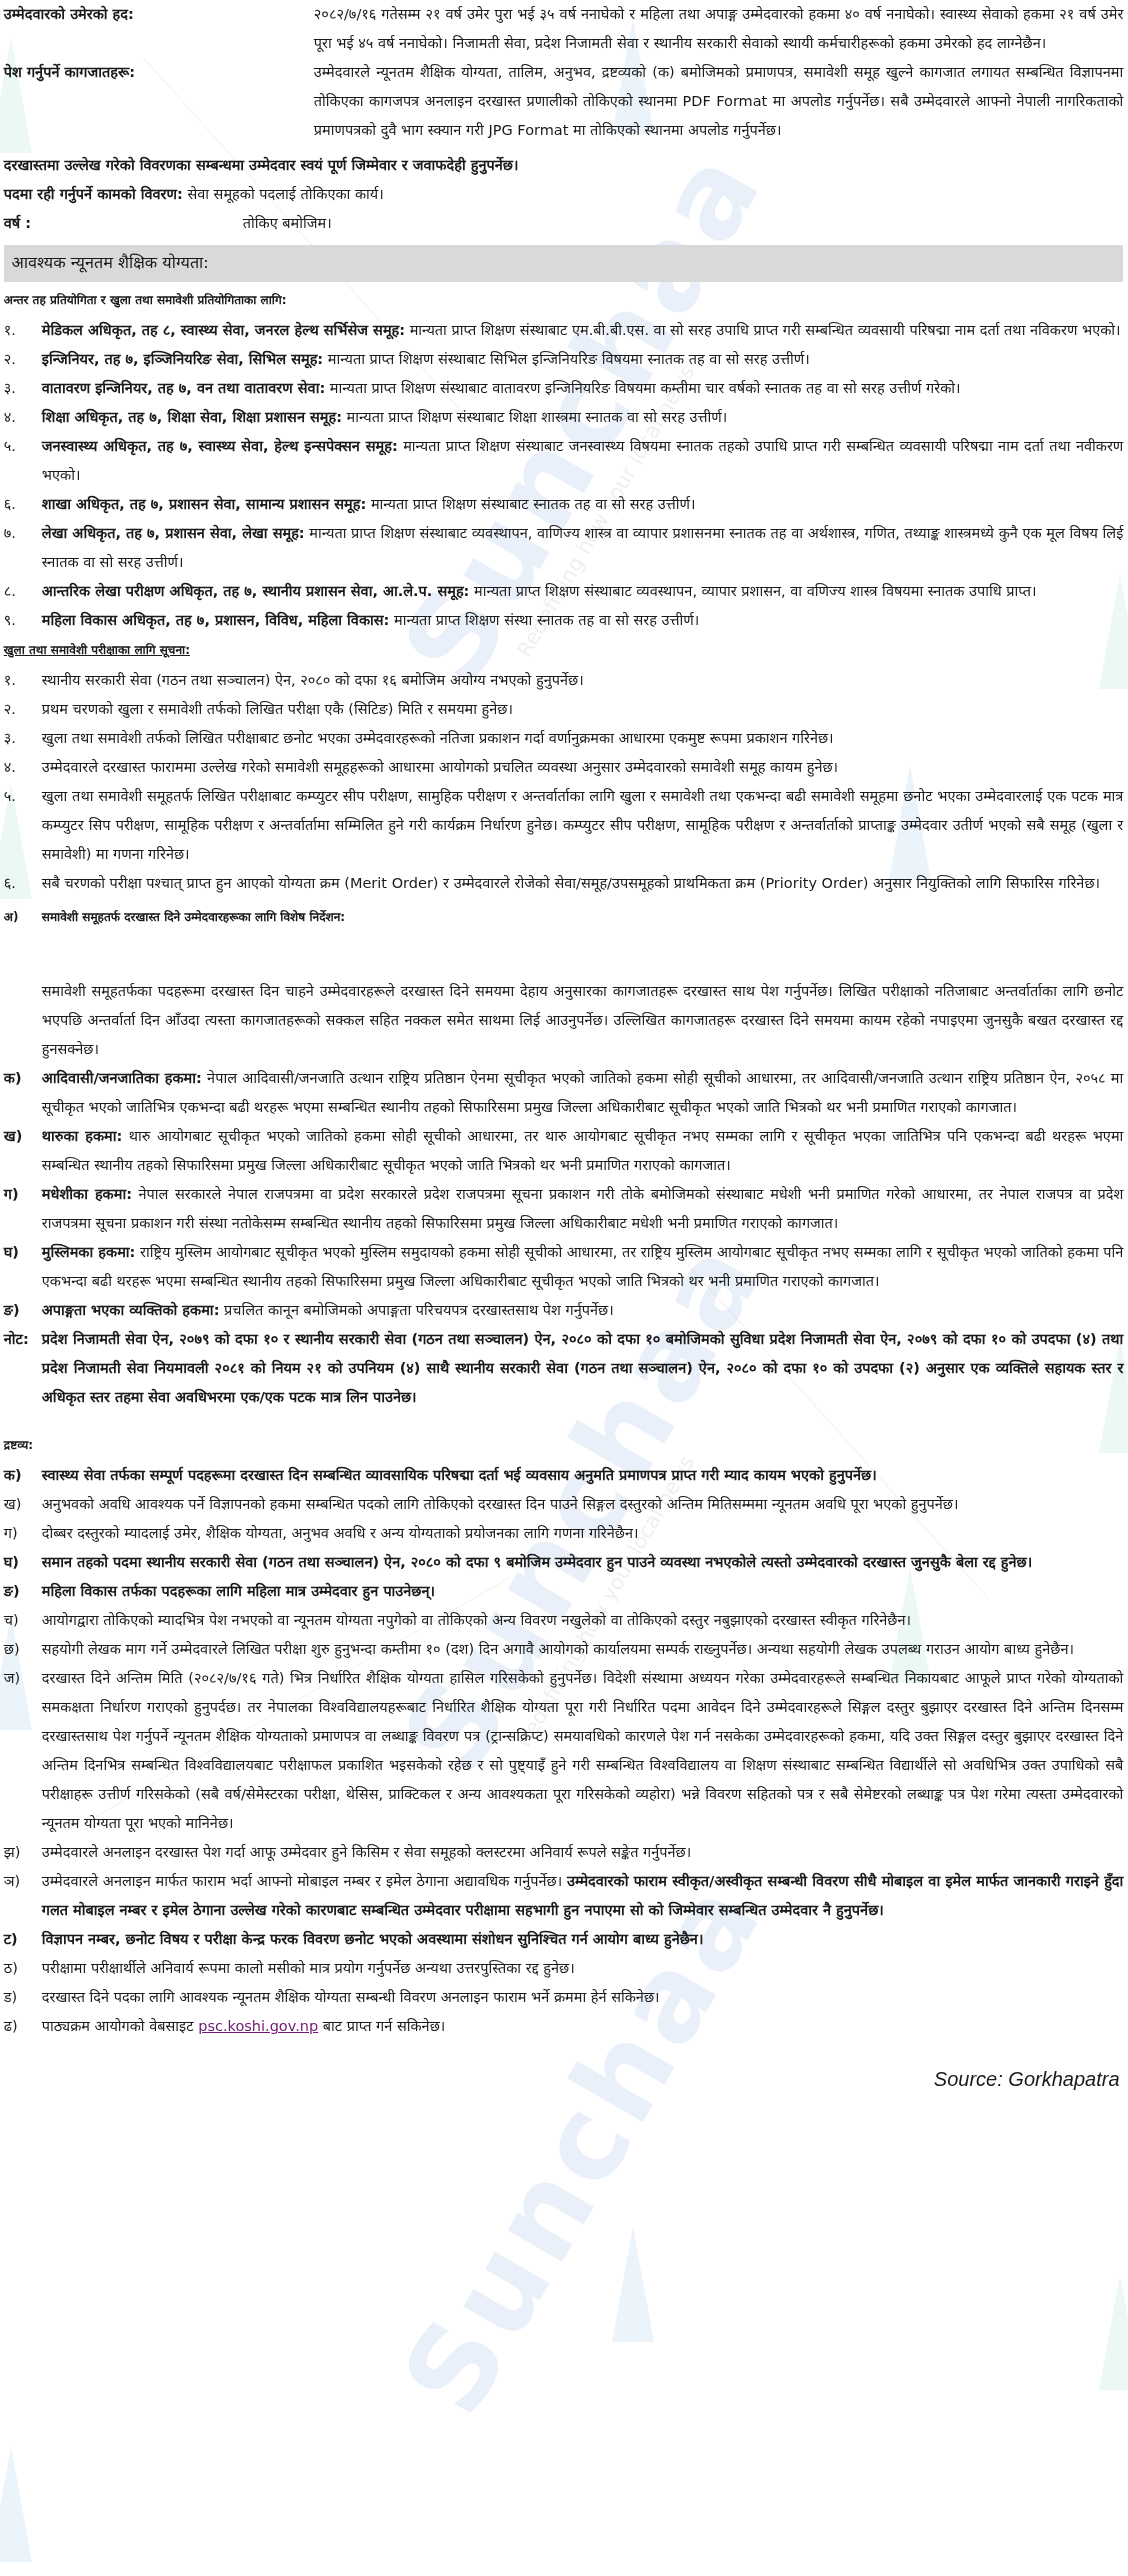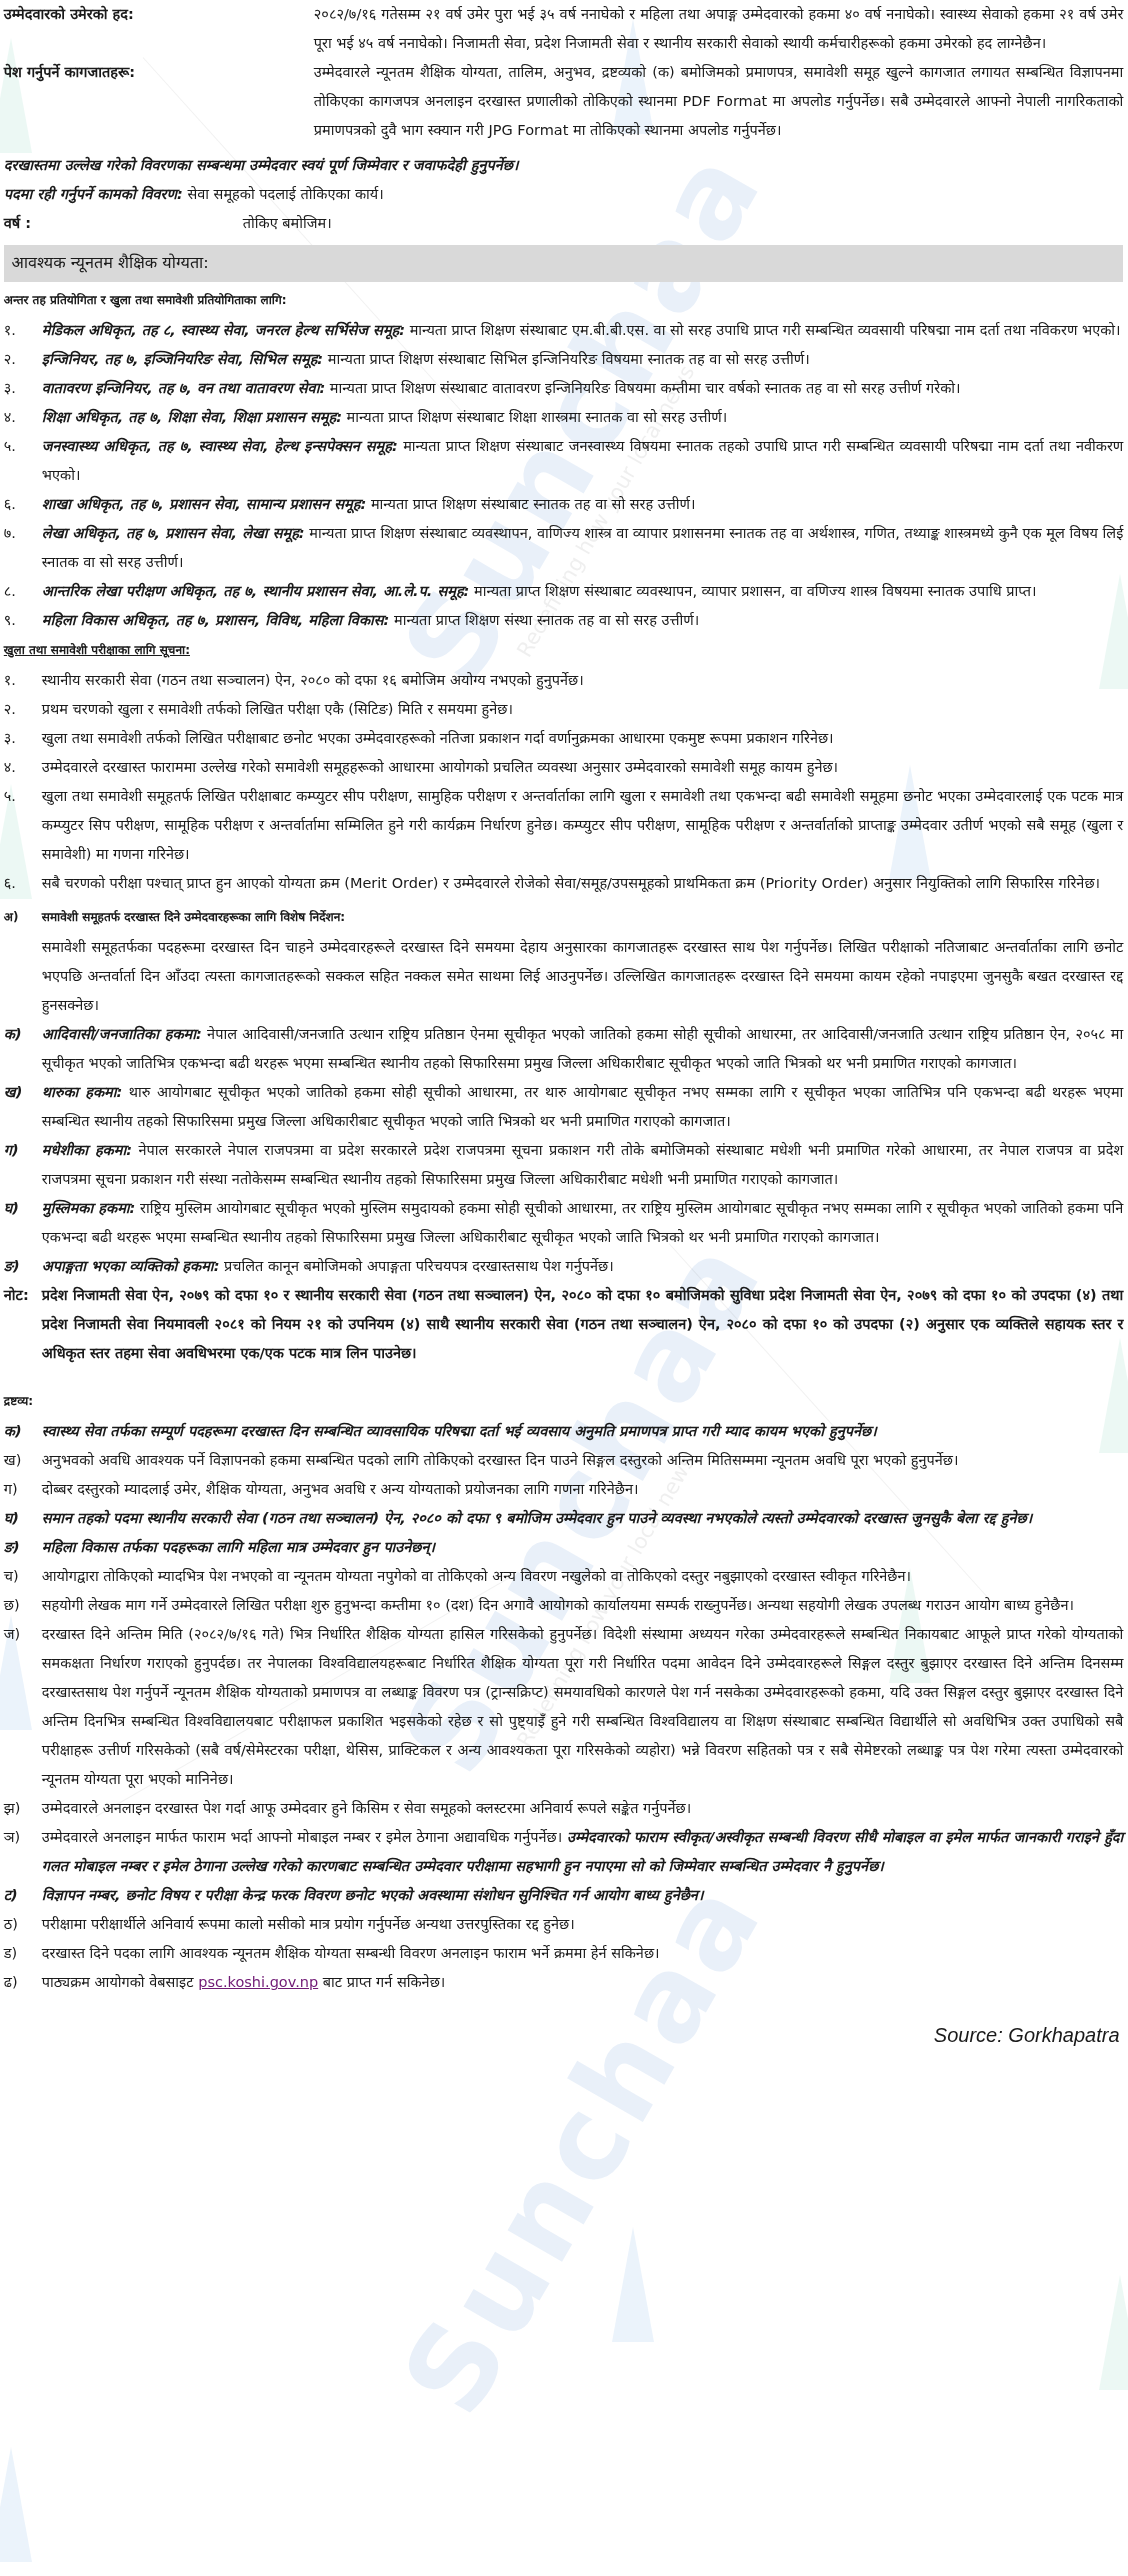--- a/index.html
+++ b/index.html
@@ -12,31 +12,31 @@
   .wm-text { font-family:"DejaVu Sans", sans-serif; font-weight:bold; color:rgba(40,110,200,0.10); transform:rotate(-60deg); font-size:115px; letter-spacing:5.7px; }
   .wm-small { font-family:"DejaVu Sans", sans-serif; color:rgba(120,120,120,0.12); transform:rotate(-60deg); font-size:21px; }
   .wm-tri { width:0; height:0; border-left:21px solid transparent; border-right:21px solid transparent; border-bottom:115px solid rgba(110,200,170,0.13); }
   .wm-tri.b { border-bottom-color: rgba(90,160,220,0.12); }
   .wm-line { height:1px; background:rgba(120,120,120,0.10); transform-origin:left center; }
   .page { position:relative; z-index:1; padding:0 5.7px 0 3.8px; }
   .kv { display:flex; }
   .kv .k { font-weight:bold; flex:0 0 310px; white-space:nowrap; }
   .kv .v { flex:1; text-align:justify; }
   .line { white-space:normal; }
-  .b { font-weight:bold;font-style:italic; }
+  .b { font-weight:bold; }
   .bar { background:#d9d9d9; margin:7.6px 0 3.8px 0; padding:1.9px 7.6px; font-size:16.2px; line-height:32.5px; }
   .sec-title { font-weight:bold; font-size:12px; line-height:31px; }
   .sec-title.u { text-decoration:underline; }
   .item { display:flex; text-align:justify; }
   .item .n { flex:0 0 38px; }
   .item .t { flex:1; }
   .note { display:flex;justify-content:center; }
   .note .n { flex:0 0 38px; font-weight:bold; }
   .note .t { flex:1; font-weight:bold; text-align:justify; }
-  .para { padding-left:38px; text-align:justify; }
+  .para { padding-left:38px; text-align:justify;margin-top:44px; }
   a.link { color:#701a75; text-decoration:underline; }
   .source { text-align:right; font-style:italic; font-family:"Liberation Sans", sans-serif; font-size:20px; margin-top:24px; padding-right:3.8px; }
 </style>
 </head>
 <body>
 
 <div class="wm wm-text" style="left:287px; top:401px;">Sunchaa</div>
 <div class="wm wm-small" style="left:440px; top:497px;">Redefining how your local news</div>
 <div class="wm wm-text" style="left:287px; top:1491px;">Sunchaa</div>
 <div class="wm wm-small" style="left:440px; top:1587px;">Redefining how your local news</div>

